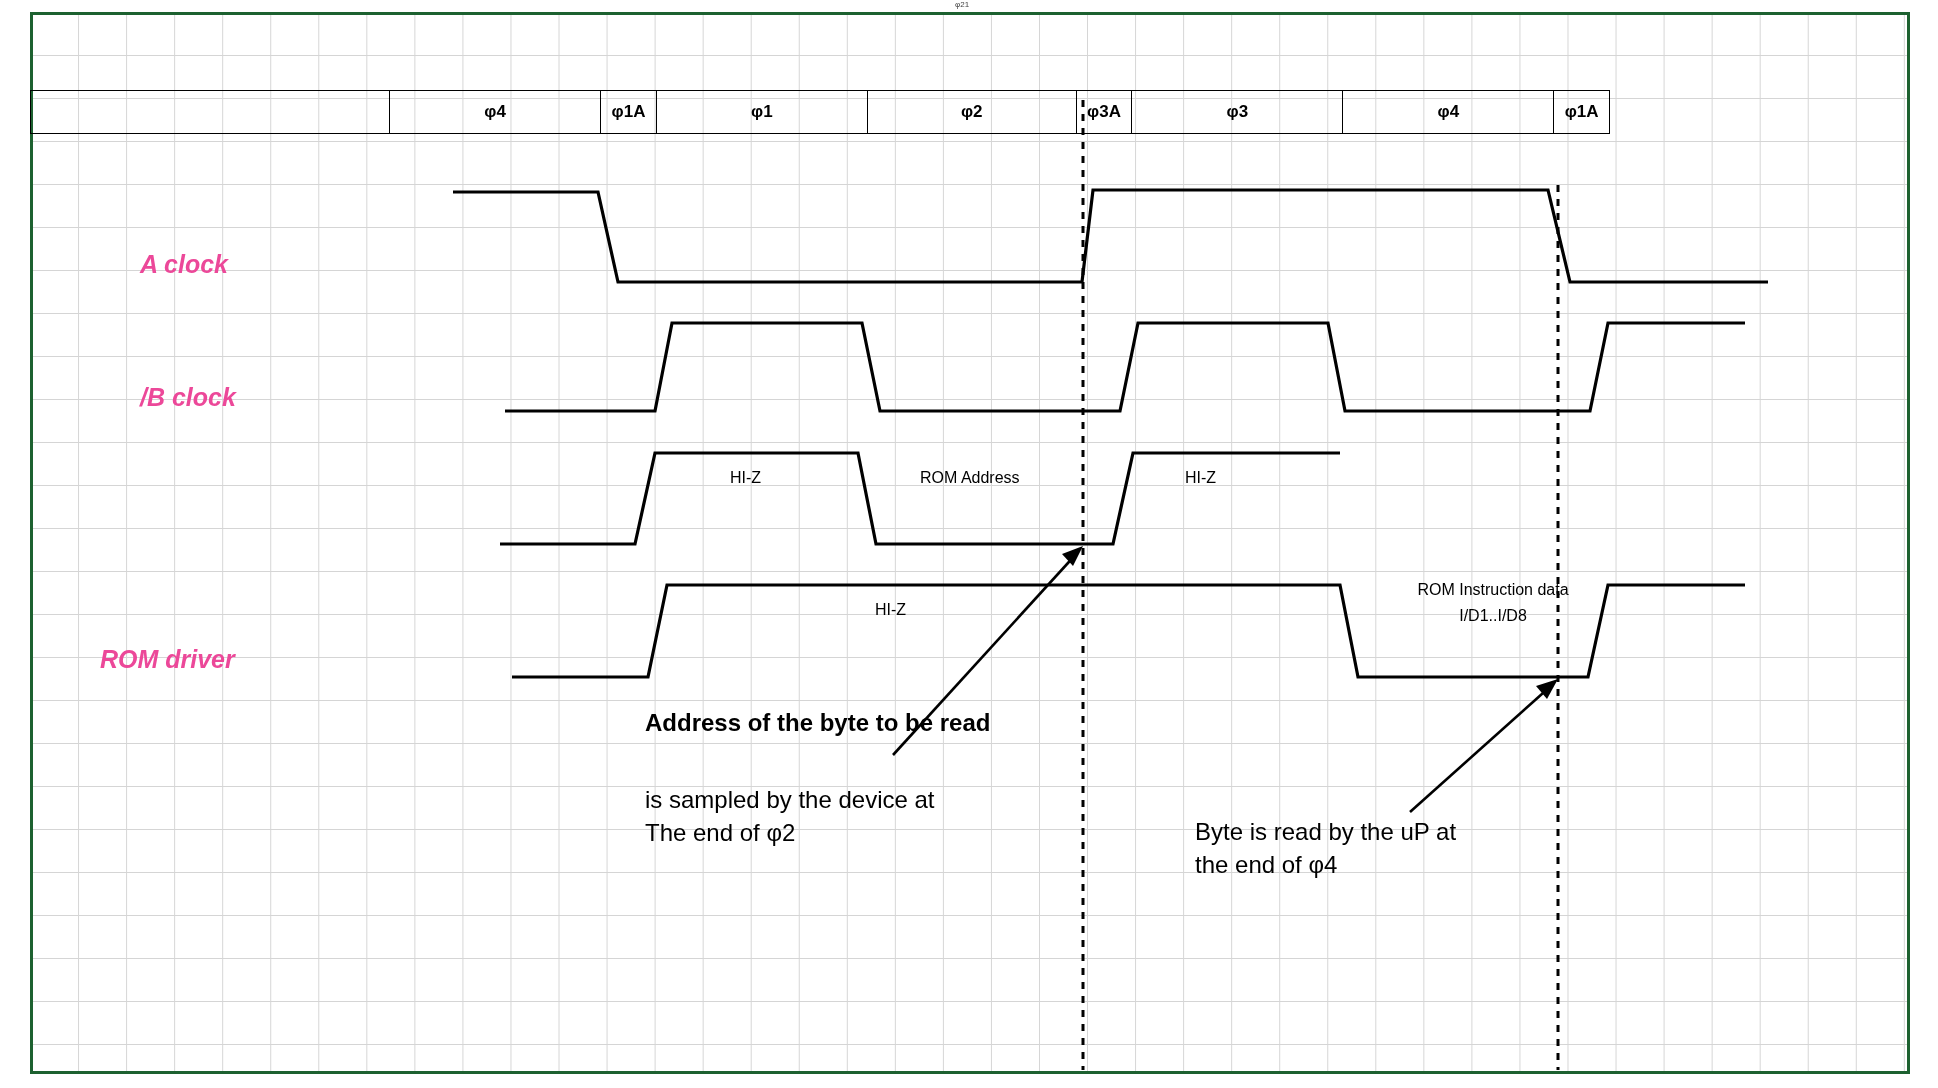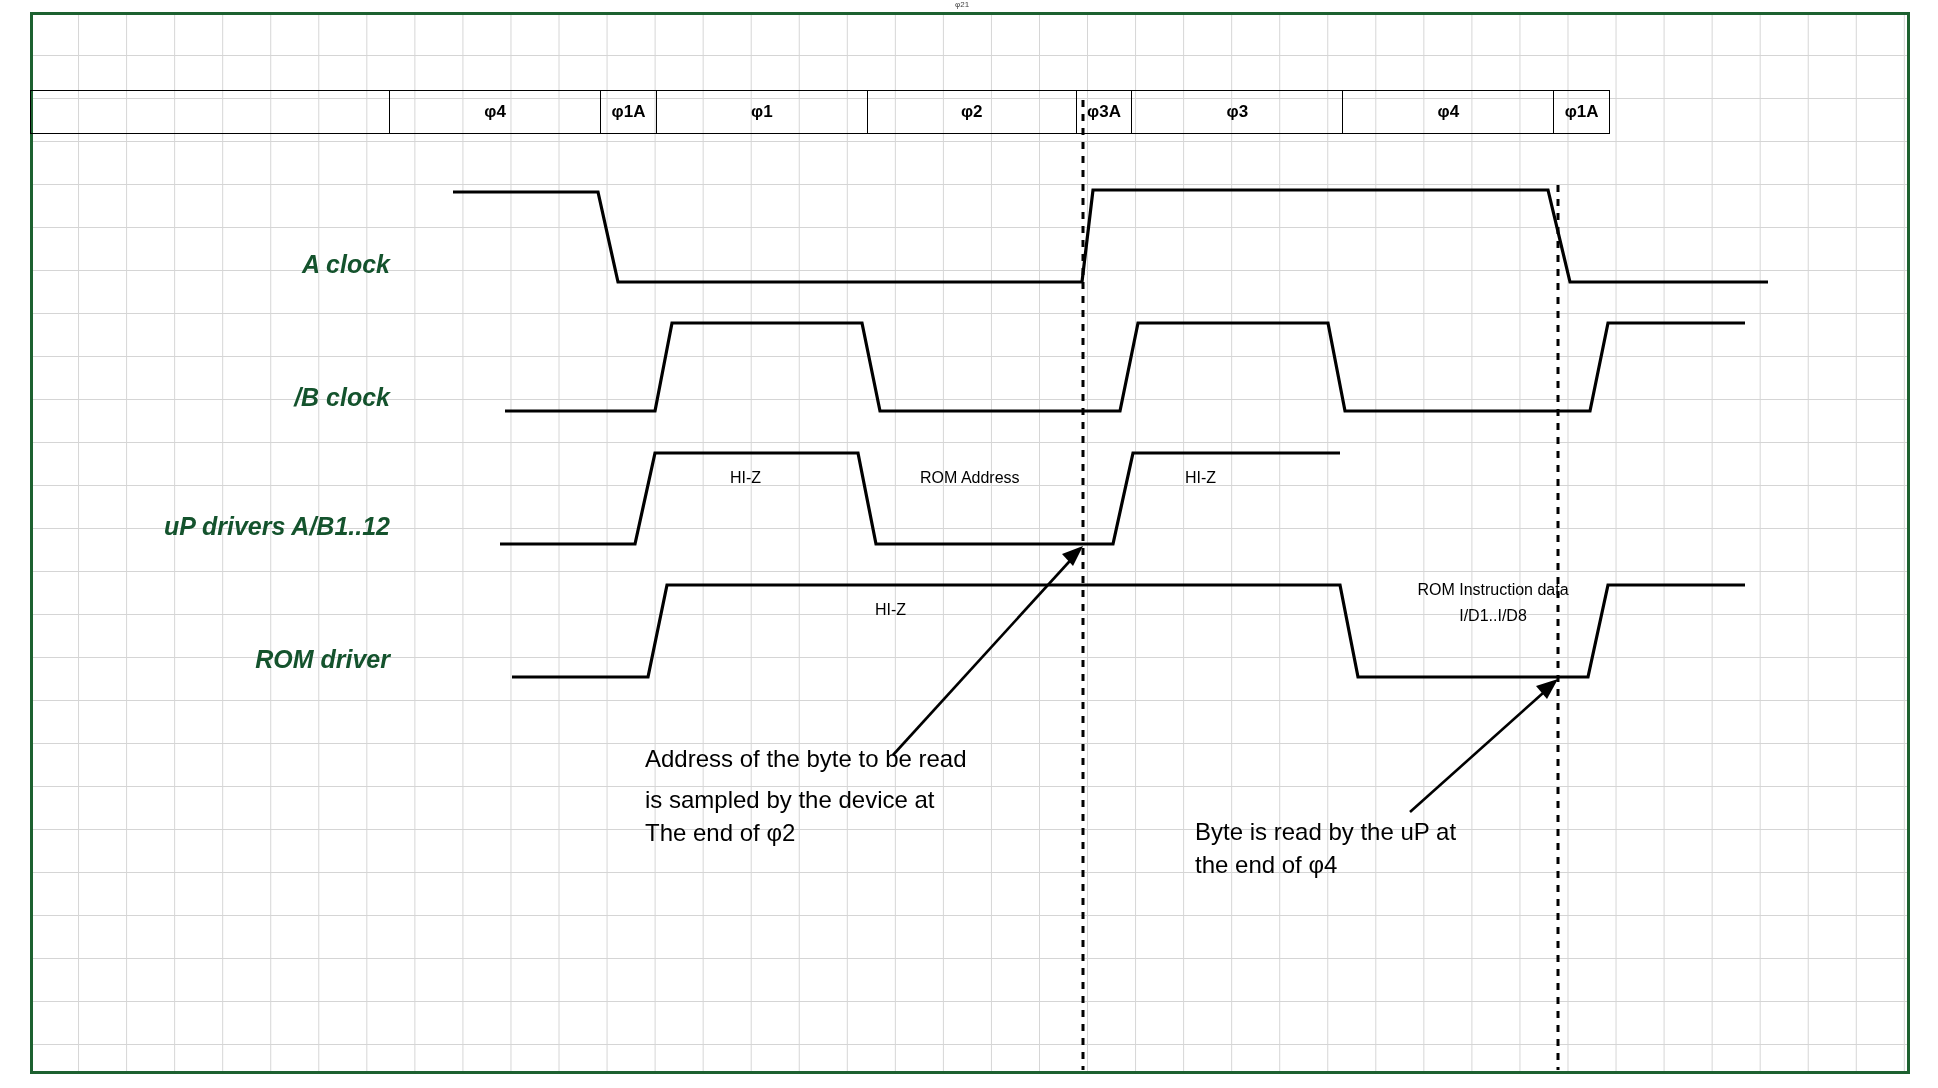--- a/index.html
+++ b/index.html
@@ -71,22 +71,21 @@
   .phase-cell.first {
     border-left: 1.6px solid #000;
   }
 
   
   .sig-label {
     position: absolute;
     font-size: 25px;
     font-weight: bold;
     font-style: italic;
-    color: #14532d;
-    text-align: right;
+    color: #ec4899;
     white-space: nowrap;
   }
 
   
   #waves {
     position: absolute;
     left: 0;
     top: 0;
     width: 1938px;
     height: 1088px;
@@ -128,31 +127,30 @@
     <div class="phase-cell" style="width:212px">φ1</div>
     <div class="phase-cell" style="width:210px">φ2</div>
     <div class="phase-cell small" style="width:56px">φ3A</div>
     <div class="phase-cell" style="width:212px">φ3</div>
     <div class="phase-cell" style="width:212px">φ4</div>
     <div class="phase-cell small" style="width:56px">φ1A</div>
   </div>
 
   <div class="sig-label" style="left:140px; top:250px; width:250px;">A clock</div>
   <div class="sig-label" style="left:140px; top:383px; width:250px;">/B clock</div>
-  <div class="sig-label" style="left:50px; top:512px; width:340px;">uP drivers A/B1..12</div>
   <div class="sig-label" style="left:100px; top:645px; width:290px;">ROM driver</div>
 
   <div class="ann" style="left:730px; top:468px;">HI-Z</div>
   <div class="ann" style="left:920px; top:468px;">ROM Address</div>
   <div class="ann" style="left:1185px; top:468px;">HI-Z</div>
   <div class="ann" style="left:875px; top:600px;">HI-Z</div>
   <div class="ann center" style="left:1373px; top:580px; width:240px; text-align:center;">ROM Instruction data</div>
   <div class="ann center" style="left:1373px; top:606px; width:240px; text-align:center;">I/D1..I/D8</div>
 
-  <div class="ann big" style="left:645px; top:744px;">Address of the byte to be read</div>
+  <div class="ann big" style="left:645px; top:708px;font-weight:bold;">Address of the byte to be read</div>
   <div class="ann big" style="left:645px; top:785px;">is sampled by the device at</div>
   <div class="ann big" style="left:645px; top:818px;">The end of φ2</div>
 
   <div class="ann big" style="left:1195px; top:817px;">Byte is read by the uP at</div>
   <div class="ann big" style="left:1195px; top:850px;">the end of φ4</div>
 
   <svg id="waves" viewBox="0 0 1938 1088">
 
     <line x1="1083" y1="100" x2="1083" y2="1070" stroke="#000" stroke-width="3" stroke-dasharray="7,7"></line>
     <line x1="1558" y1="185" x2="1558" y2="1070" stroke="#000" stroke-width="3" stroke-dasharray="7,7"></line>

